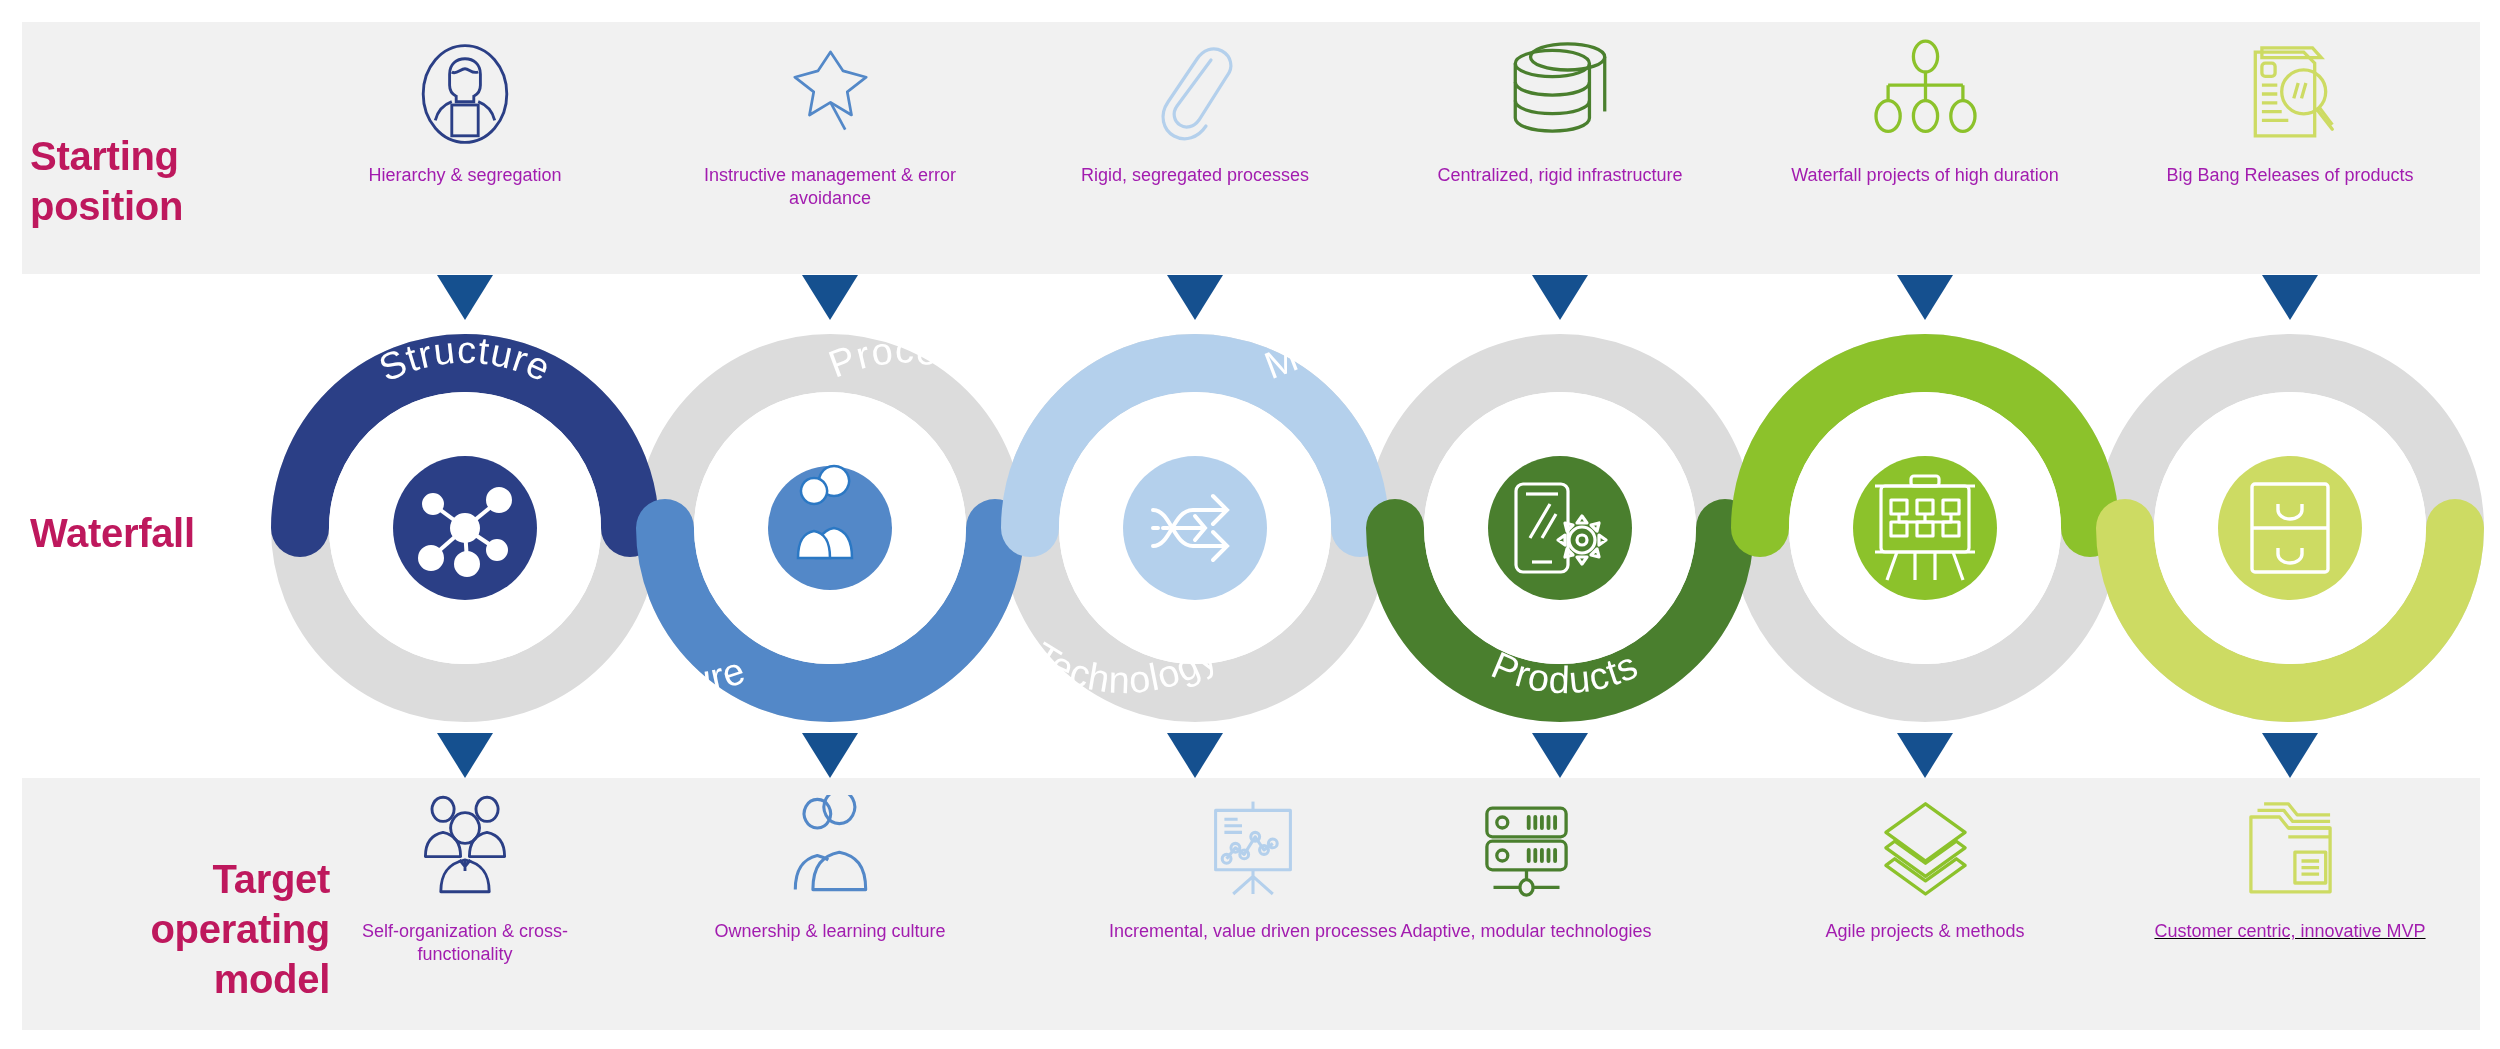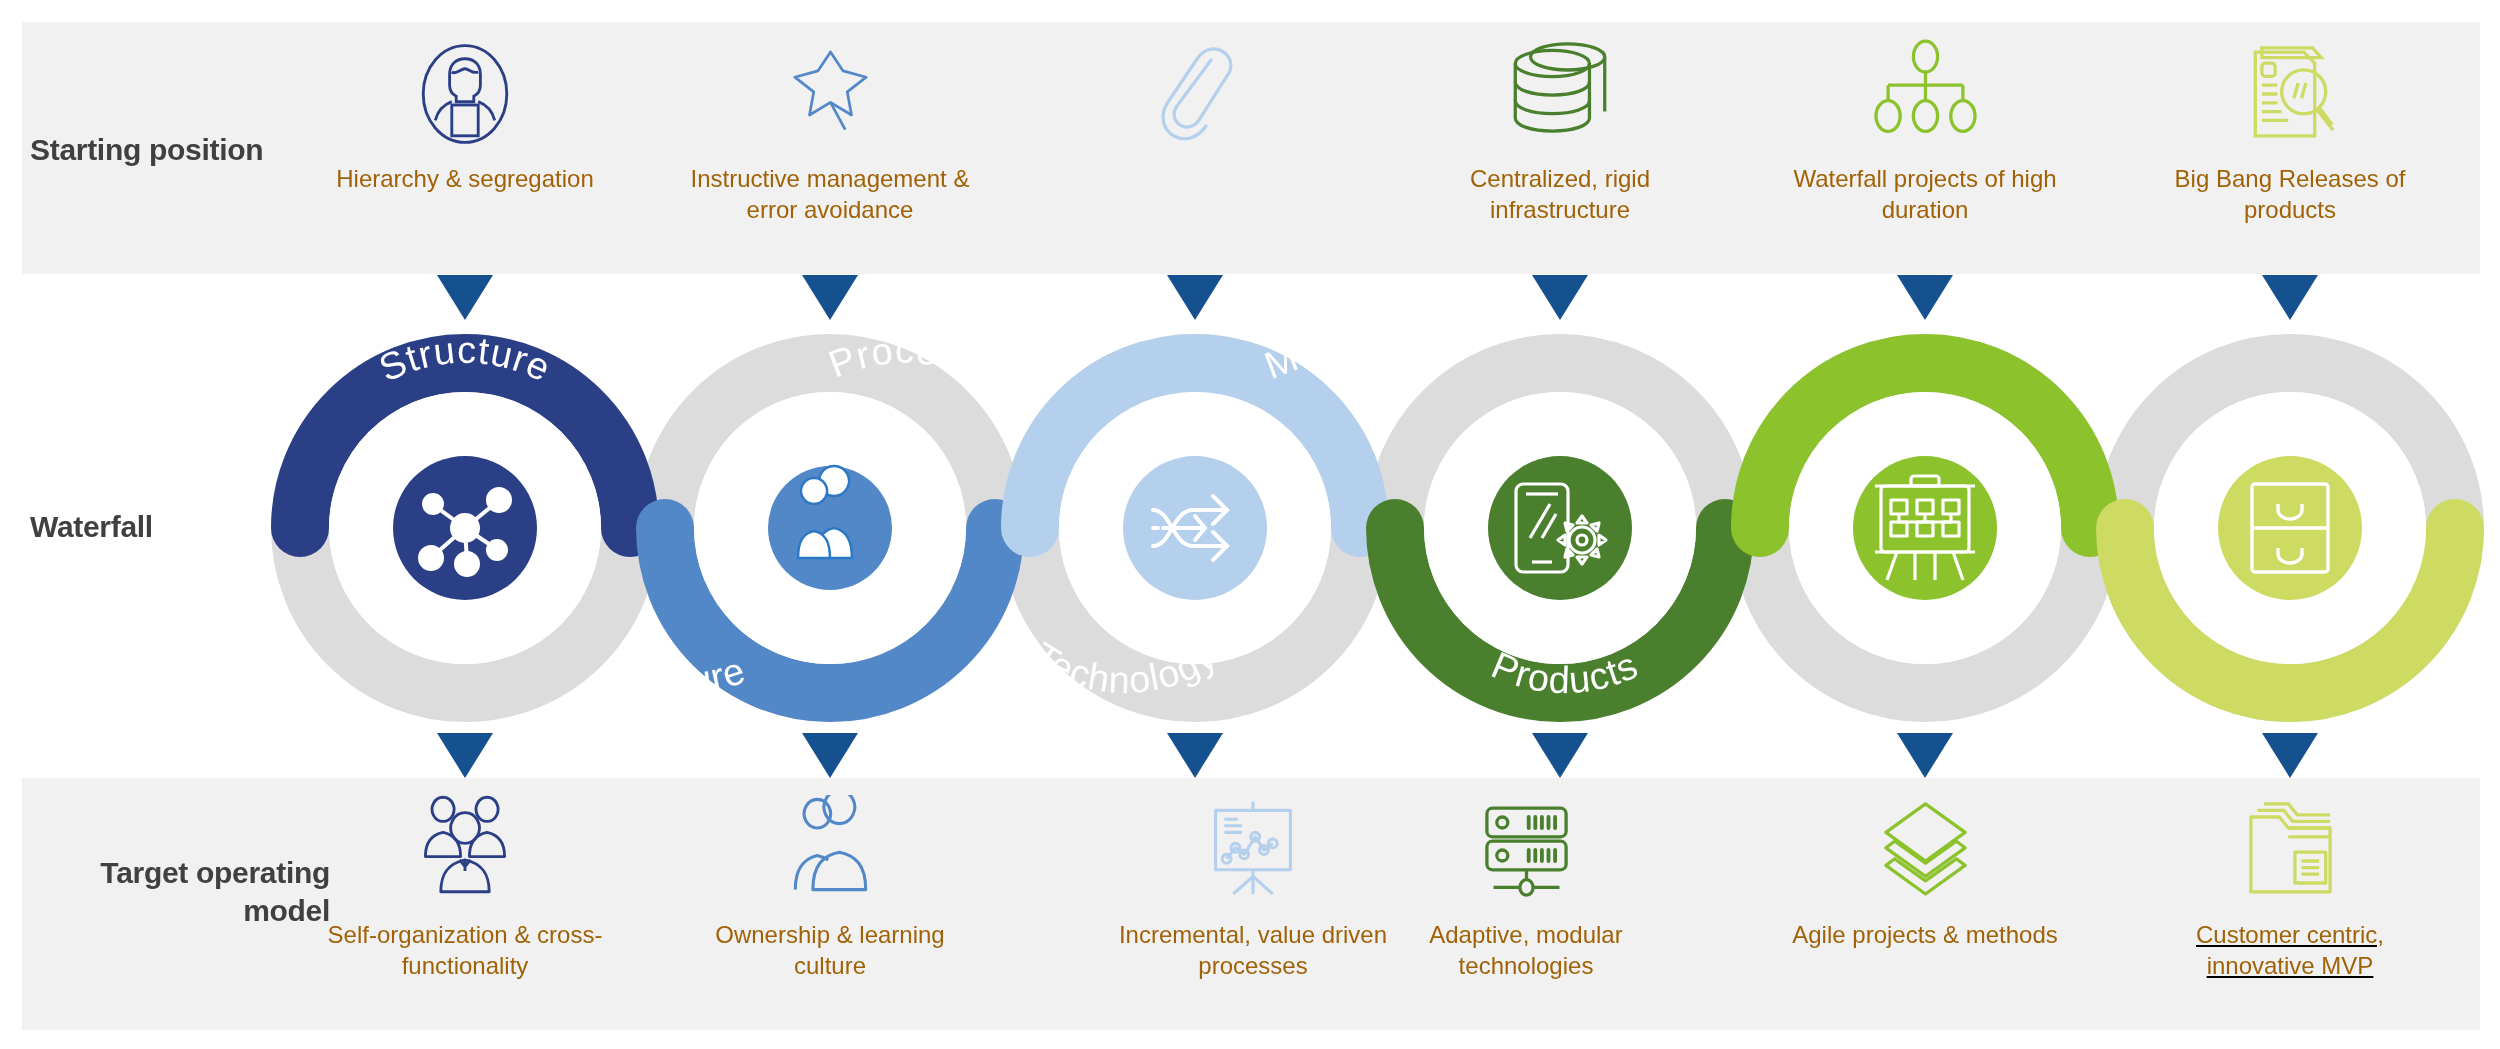--- a/index.html
+++ b/index.html
@@ -8,32 +8,32 @@
     font-family:"Liberation Sans",sans-serif;
   }
   .band{
     position:absolute;left:22px;width:2458px;background:#f1f1f1;
   }
   #band-top{top:22px;height:252px;}
   #band-bottom{top:778px;height:252px;}
 
   .row-label{
     position:absolute;left:30px;width:300px;
-    font-size:30px;font-weight:bold;color:#404040;line-height:1.25;
+    font-size:40px;font-weight:bold;color:#be185d;line-height:1.25;
     letter-spacing:-0.3px;
   }
   #label-start{top:131px;}
   #label-dim{top:508px;}
   #label-target{top:854px;text-align:right;}
 
   
   .col{position:absolute;width:300px;text-align:center;}
   .col .ico{height:120px;display:flex;align-items:center;justify-content:center;}
   .col .cap{
-    margin-top:10px;font-size:24px;color:#a16207;line-height:1.28;
+    margin-top:10px;font-size:18px;color:#a21caf;line-height:1.28;
   }
   .top-col{top:34px;}
   .bot-col{top:790px;}
 
   
   .arrow{
     position:absolute;width:0;height:0;
     border-left:28px solid transparent;border-right:28px solid transparent;
     border-top:45px solid #15508f;
   }
@@ -81,20 +81,21 @@
   </div>
   <div class="cap">Instructive management &amp; error avoidance</div>
 </div>
 
 <div class="col top-col" id="tc3" style="left: 1045px;">
   <div class="ico">
     <svg width="100" height="110" viewBox="0 0 100 100" fill="none" stroke="#b4d0ec" stroke-width="3.2" stroke-linecap="round">
       <path d="M66 16 L32 62 c-5 7 -3 15 3 19 c6 4 14 2 19 -5 L82 32 c7 -9 4 -20 -5 -25 c-9 -5 -19 -1 -25 8 L23 58 c-9 13 -5 28 6 34 c11 6 24 2 32 -10"></path>
     </svg>
   </div>
+  <div class="cap">Rigid, segregated processes</div>
 </div>
 
 <div class="col top-col" id="tc4" style="left: 1410px;">
   <div class="ico">
     <svg width="120" height="110" viewBox="0 0 110 100" fill="none" stroke="#4a7f2e" stroke-width="3">
       <ellipse cx="48" cy="22" rx="34" ry="12"></ellipse>
       <path d="M14 22v50c0 7 15 12 34 12s34-5 34-12V22"></path>
       <path d="M14 39c0 7 15 12 34 12s34-5 34-12"></path>
       <path d="M14 56c0 7 15 12 34 12s34-5 34-12"></path>
       <ellipse cx="62" cy="16" rx="34" ry="12"></ellipse>

